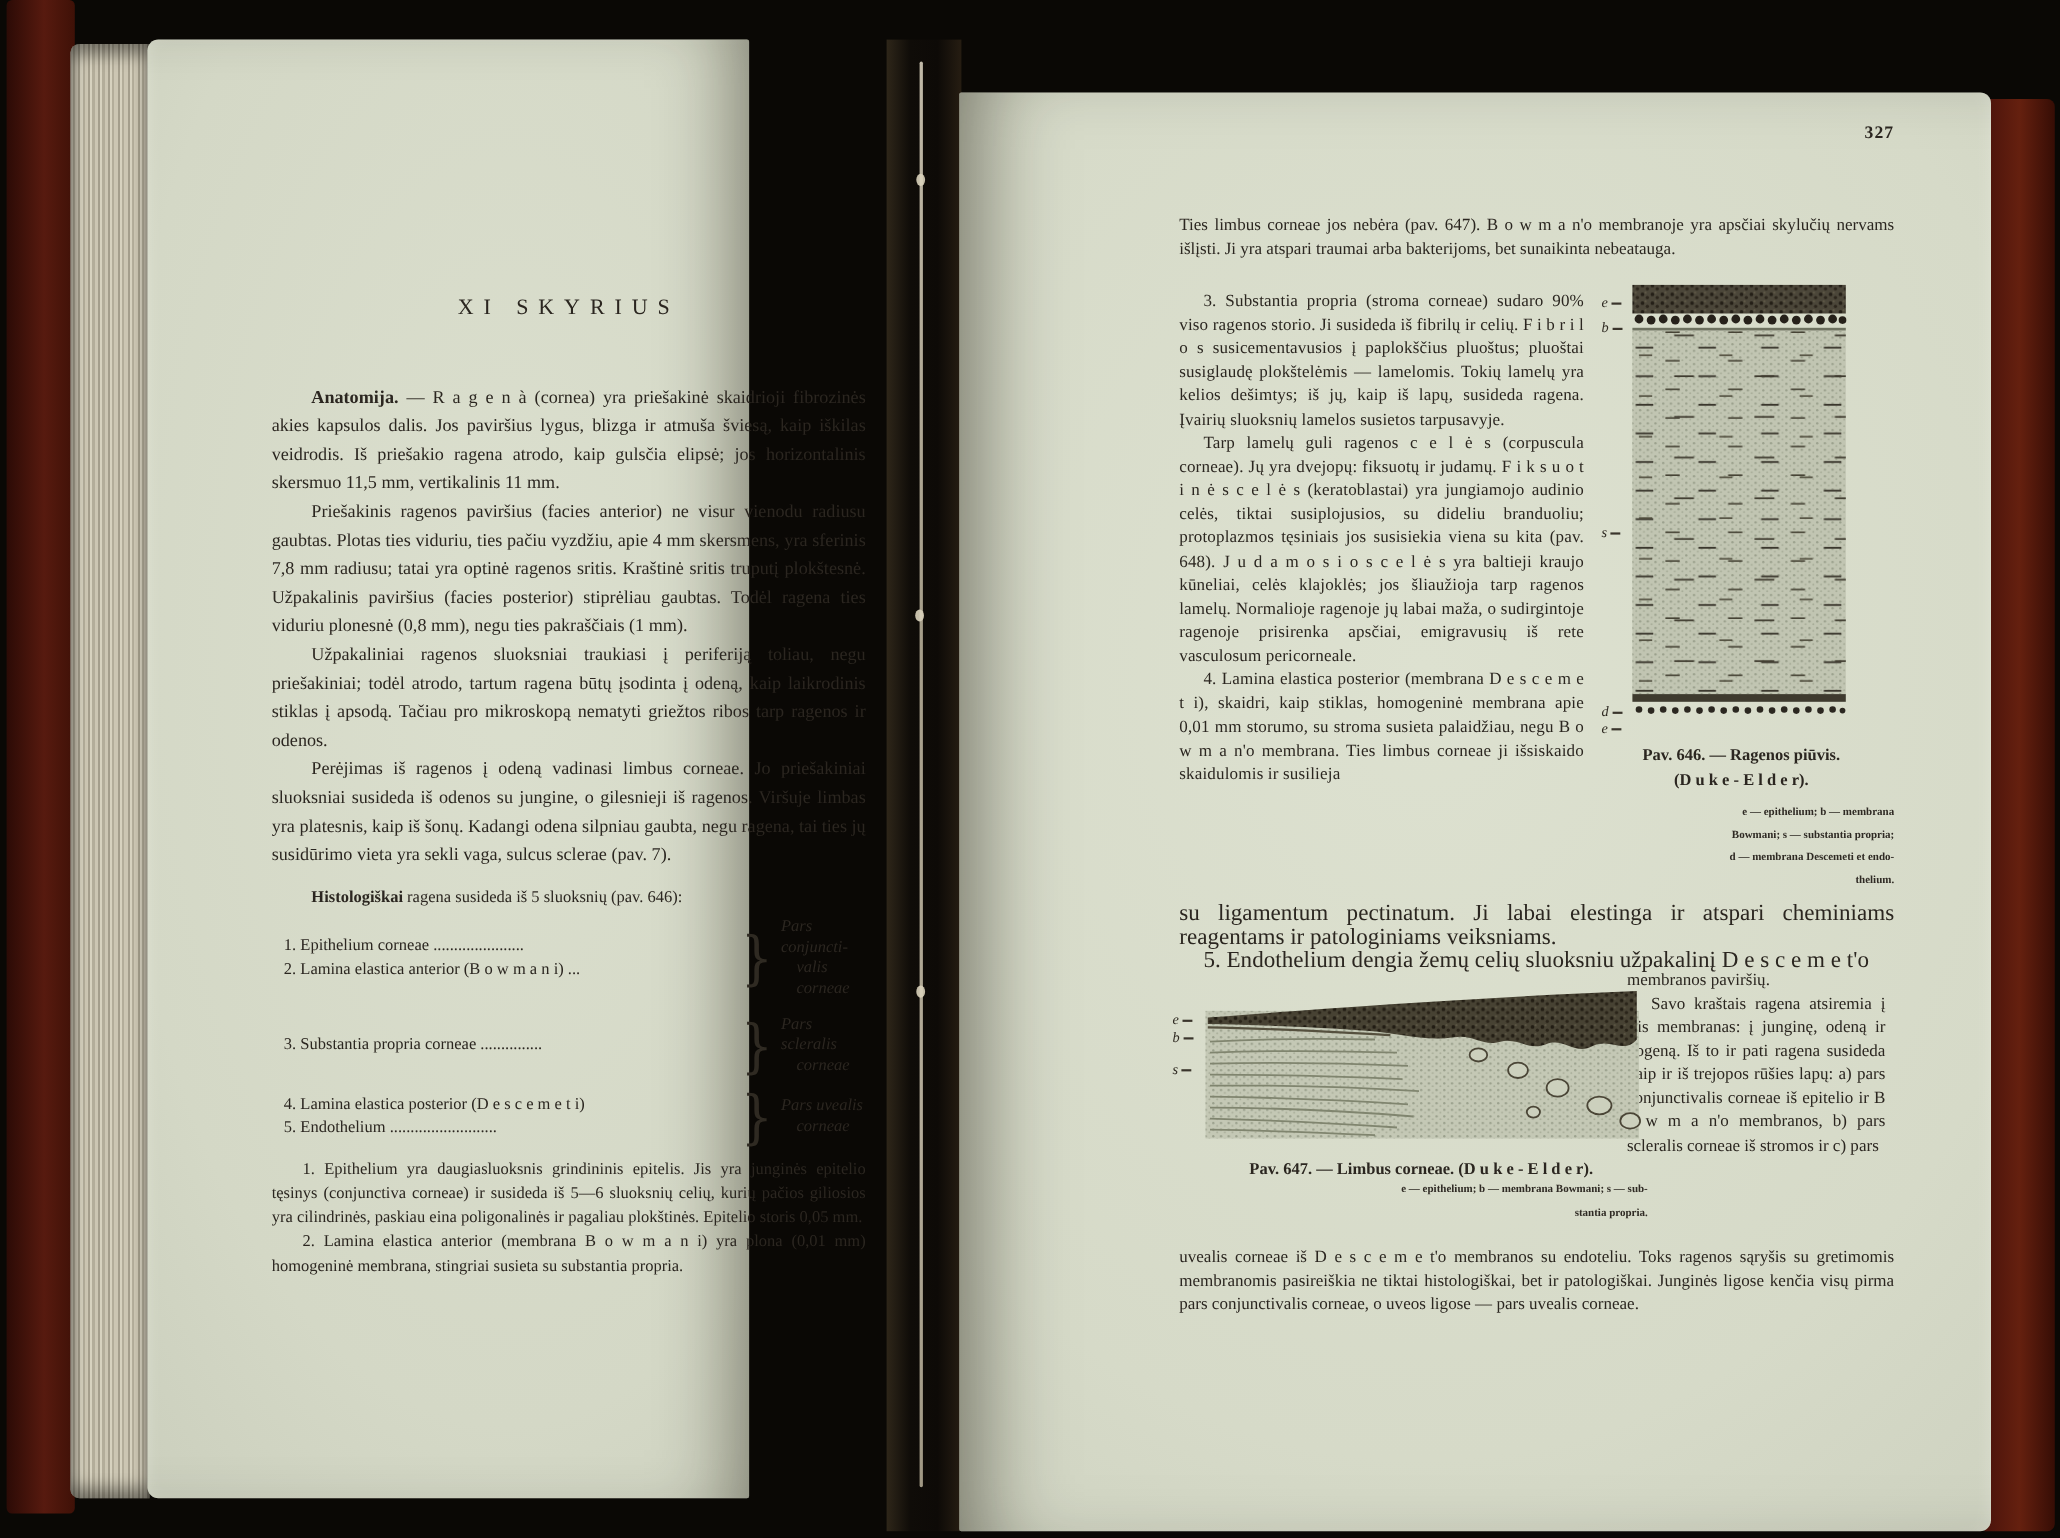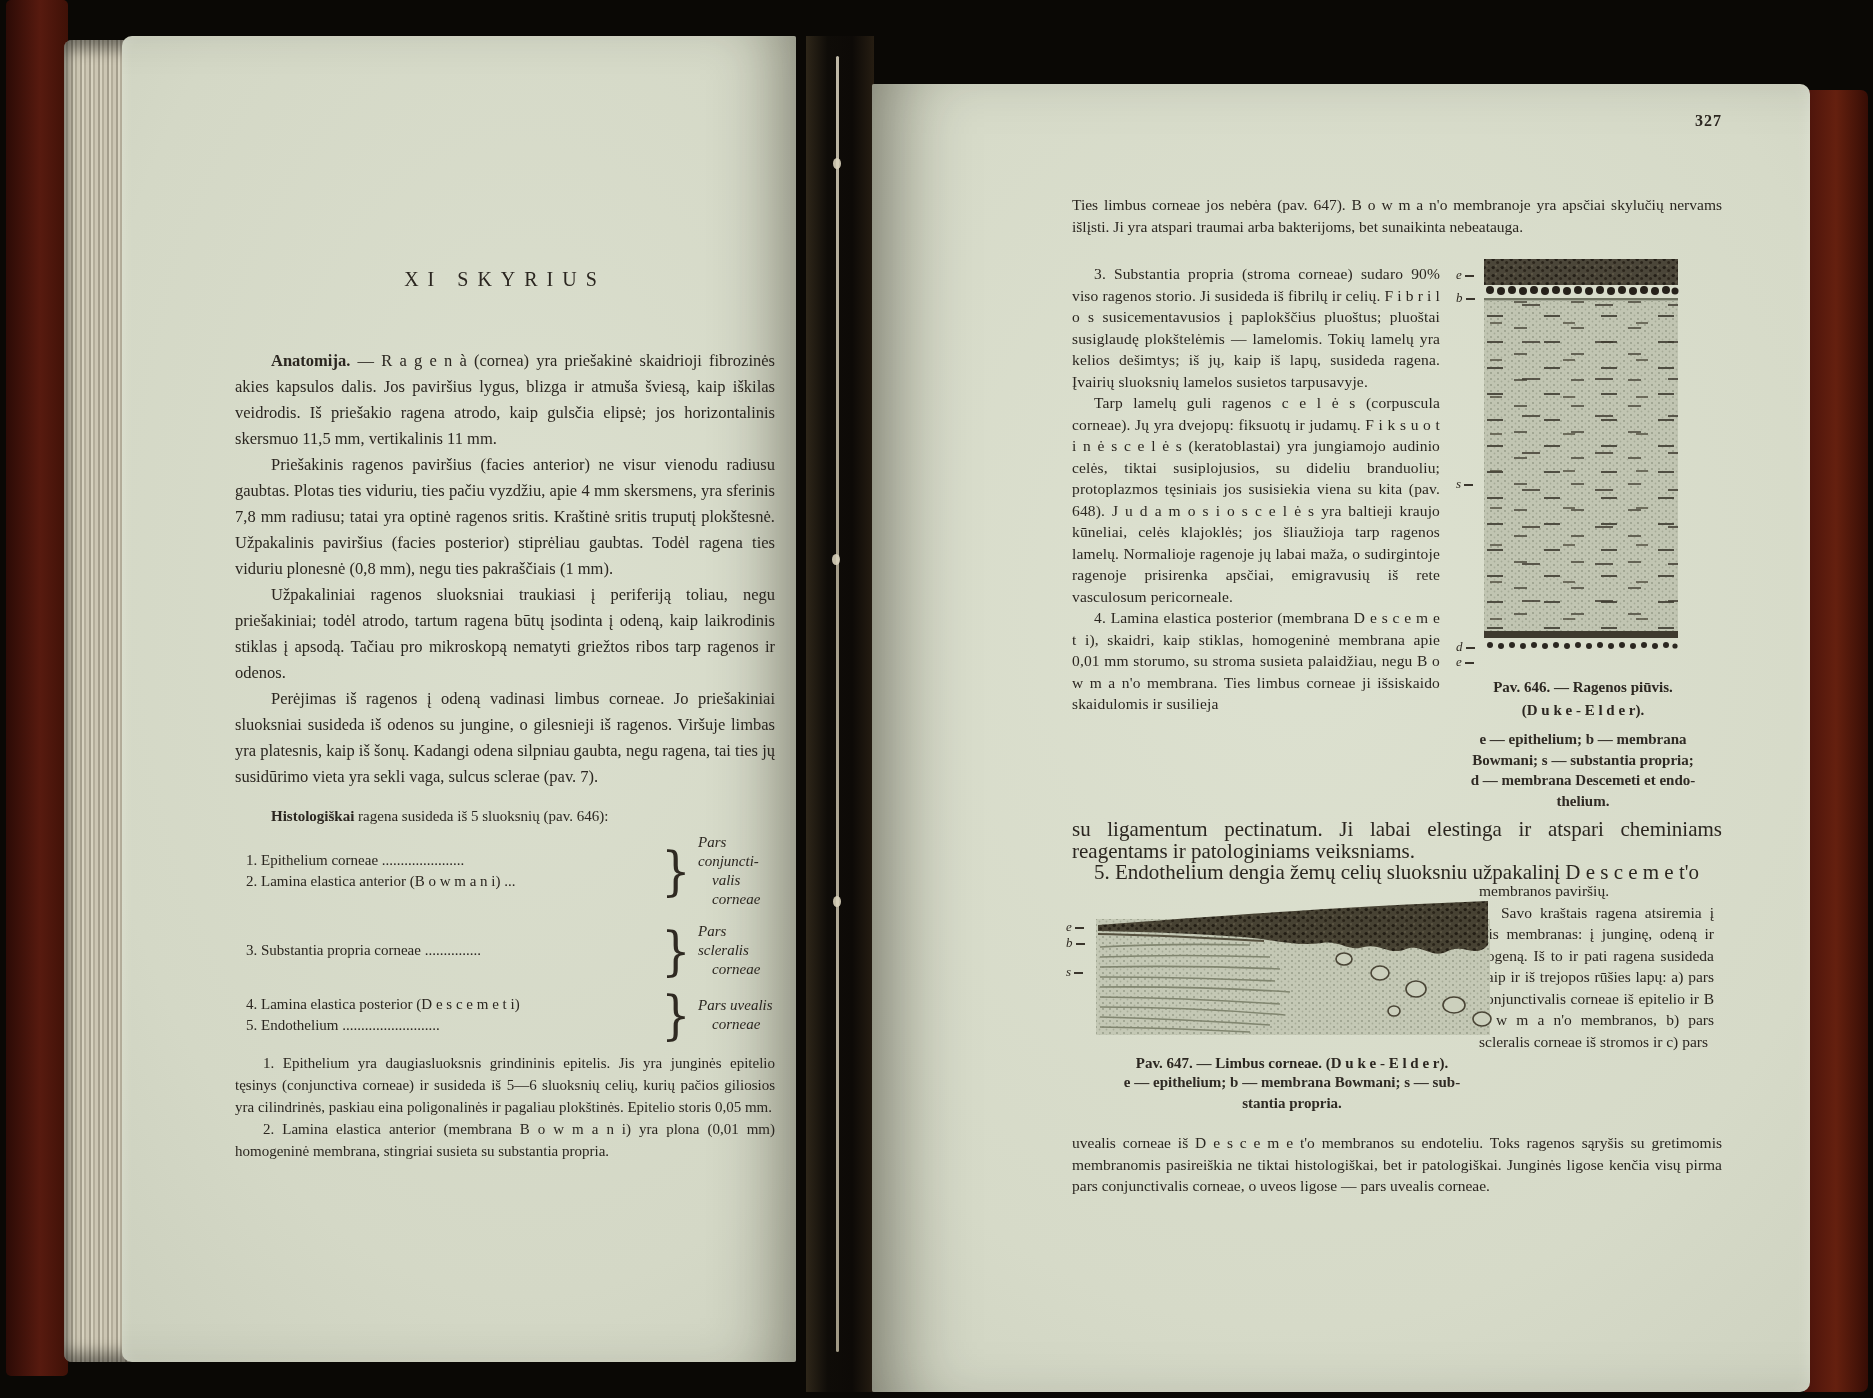--- a/index.html
+++ b/index.html
@@ -15,21 +15,21 @@
   .cover-right{position:absolute;left:1804px;top:90px;width:64px;height:1302px;border-radius:0 7px 7px 0;
     background:linear-gradient(90deg,#4a130b,#65200f 50%,#360d05);}
   .gutter{position:absolute;left:806px;top:36px;width:68px;height:1356px;
     background:linear-gradient(90deg,#2e2619,#0f0c08 32%,#0d0a07 68%,#261d12);}
   .thread{position:absolute;left:836px;top:56px;width:3px;height:1296px;opacity:.8;border-radius:2px;
     background:linear-gradient(#ece4cf,#cbc2aa 40%,#ddd4be 75%,#c4bba3);}
   .knot{position:absolute;width:8px;height:11px;border-radius:50%;background:#d9d1bb;opacity:.9;}
 
   
   .page{position:absolute;}
-  .left-page{left:122px;top:36px;width:674px;height:1326px;border-radius:10px 2px 2px 10px;
+  .left-page{left:134px;top:36px;width:547px;height:1326px;border-radius:10px 2px 2px 10px;
     background:radial-gradient(120% 100% at 60% 40%,#dbdfce 0%,#d4d8c6 55%,#c3c7b5 100%);
     box-shadow:inset -52px 0 70px -40px rgba(20,15,5,.45),inset 5px 0 16px -8px rgba(255,255,248,.4);}
   .right-page{left:872px;top:84px;width:938px;height:1308px;border-radius:2px 10px 10px 2px;
     background:radial-gradient(115% 100% at 45% 40%,#dde1d0 0%,#d6dac8 55%,#c6cab8 100%);
     box-shadow:inset 62px 0 80px -45px rgba(20,15,5,.5),inset -8px 0 18px -10px rgba(255,255,248,.35);}
 
   
   .chapter{position:absolute;left:113px;top:232px;width:540px;text-align:center;
     font-size:20px;letter-spacing:9px;color:#2b2620;}
   .ltitle{position:absolute;left:113px;top:272px;width:540px;text-align:center;
@@ -69,21 +69,21 @@
   .rp-rightcol p{margin:0;}
   .rp-rightcol p.ind{text-indent:22px;}
   .rp-bottom{position:absolute;left:200px;top:1048px;width:650px;
     font-size:15.5px;line-height:21.5px;text-align:justify;}
 
   
   .figlab{position:absolute;font-size:13px;font-style:italic;color:#2f2a22;line-height:13px;}
   .figlab::after{content:"";display:inline-block;width:9px;height:1.5px;background:#3a352c;
     margin-left:3px;vertical-align:middle;}
   .fig-caption{position:absolute;text-align:center;font-weight:bold;font-size:15px;line-height:23px;}
-  .fig-legend{position:absolute;text-align:center;font-weight:600;font-size:15px;line-height:20.5px;color:#2f2a24;}
+  .fig-legend{position:absolute;text-align:right;font-weight:600;font-size:10px;line-height:20.5px;color:#2f2a24;}
   svg{display:block;}
 </style>
 </head>
 <body>
 
 <div class="stage">
 
   <div class="cover-left"></div>
   <div class="page-edges"></div>
   <div class="gutter"></div>

